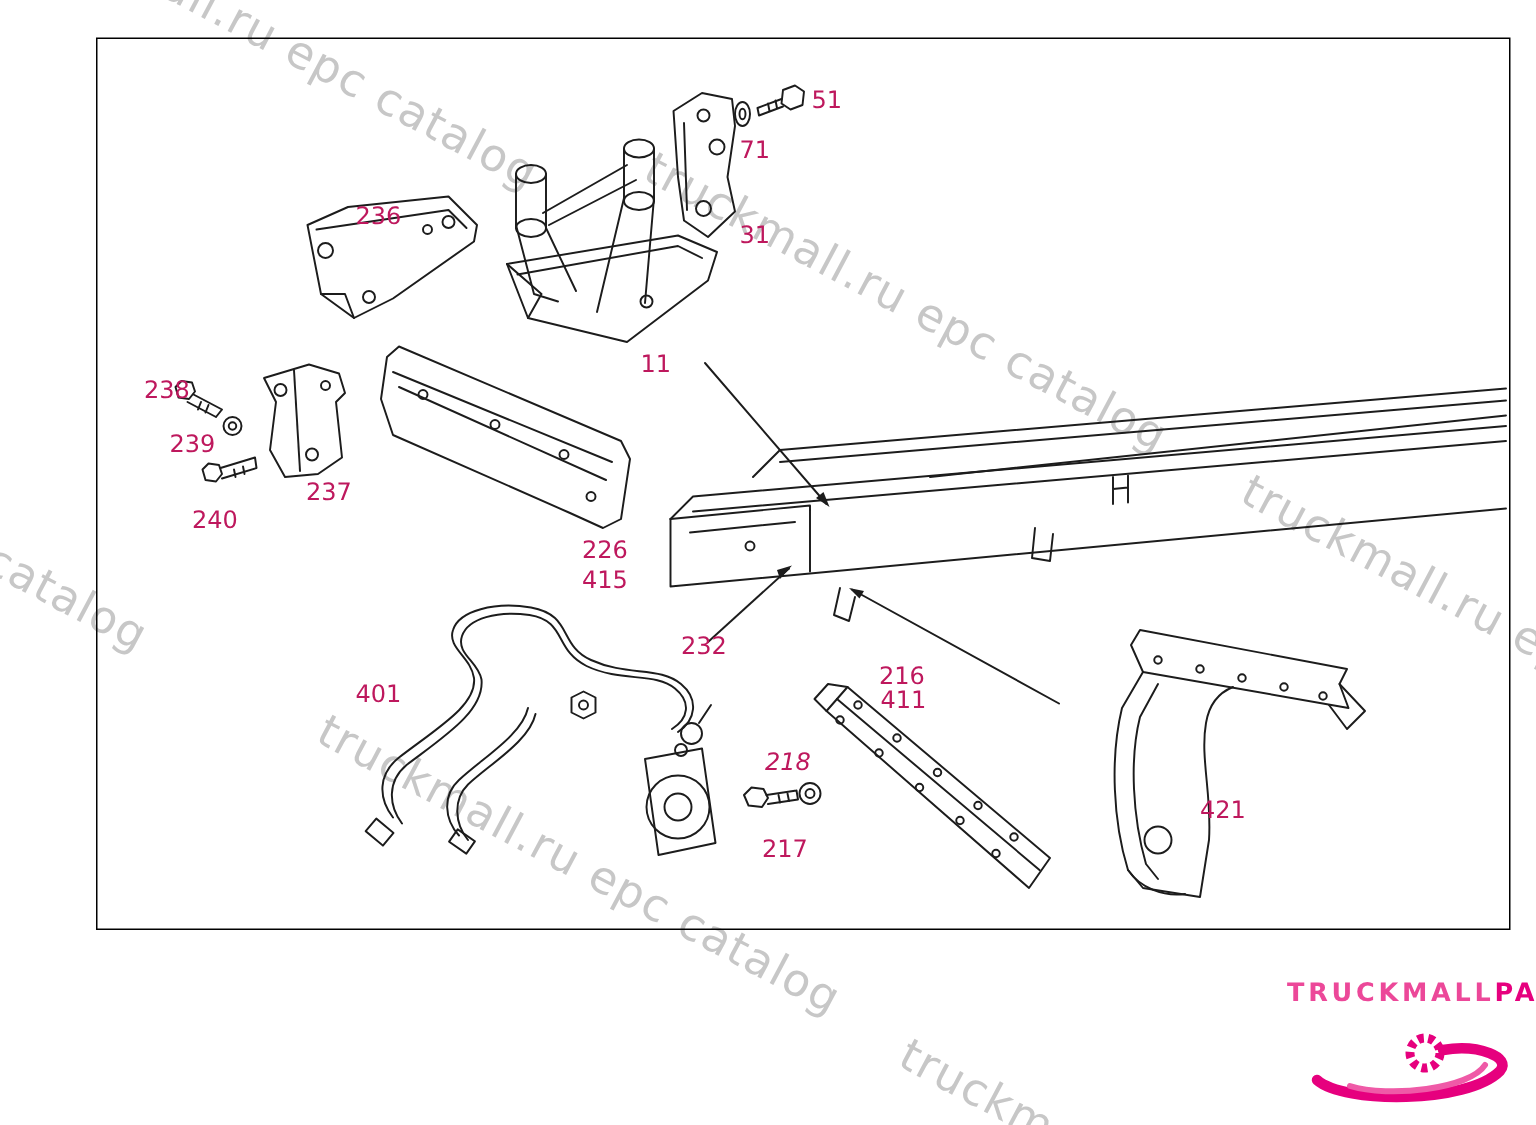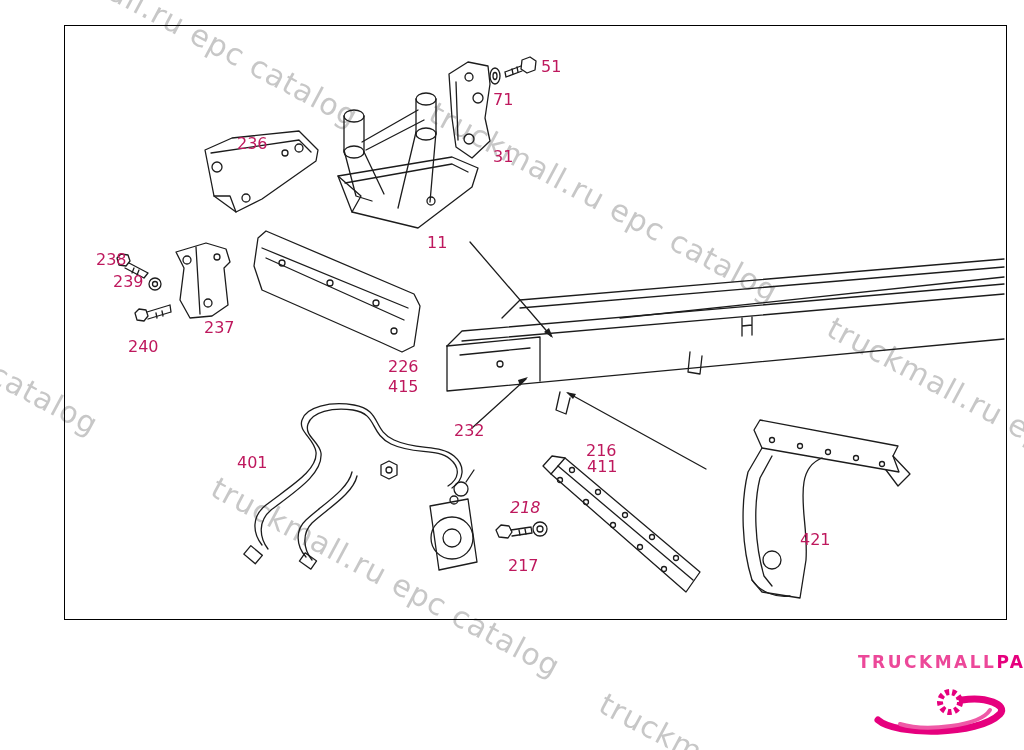--- a/index.html
+++ b/index.html
@@ -226,21 +226,21 @@
     <polygon points="566,392 576,394 573,399" fill="#1c1c1c" stroke="none"></polygon>
   </g>
 </svg>
 
 <div class="part-label" style="left:541px; top:57px;">51</div>
 <div class="part-label" style="left:493px; top:90px;">71</div>
 <div class="part-label" style="left:493px; top:147px;">31</div>
 <div class="part-label" style="left:237px; top:134px;">236</div>
 <div class="part-label" style="left:427px; top:233px;">11</div>
 <div class="part-label" style="left:96px;  top:235px;margin-top:15px;">238</div>
-<div class="part-label" style="left:113px; top:272px;text-align:right;">239</div>
+<div class="part-label" style="left:113px; top:286px;text-align:right;">239</div>
 <div class="part-label" style="left:204px; top:318px;">237</div>
 <div class="part-label" style="left:128px; top:337px;">240</div>
 <div class="part-label" style="left:388px; top:357px;">226</div>
 <div class="part-label" style="left:388px; top:377px;">415</div>
 <div class="part-label" style="left:454px; top:421px;">232</div>
 <div class="part-label" style="left:237px; top:453px;">401</div>
 <div class="part-label" style="left:586px; top:441px;">216</div>
 <div class="part-label" style="left:587px; top:457px;">411</div>
 <div class="part-label" style="left:510px; top:498px;font-style:italic;">218</div>
 <div class="part-label" style="left:508px; top:556px;">217</div>

